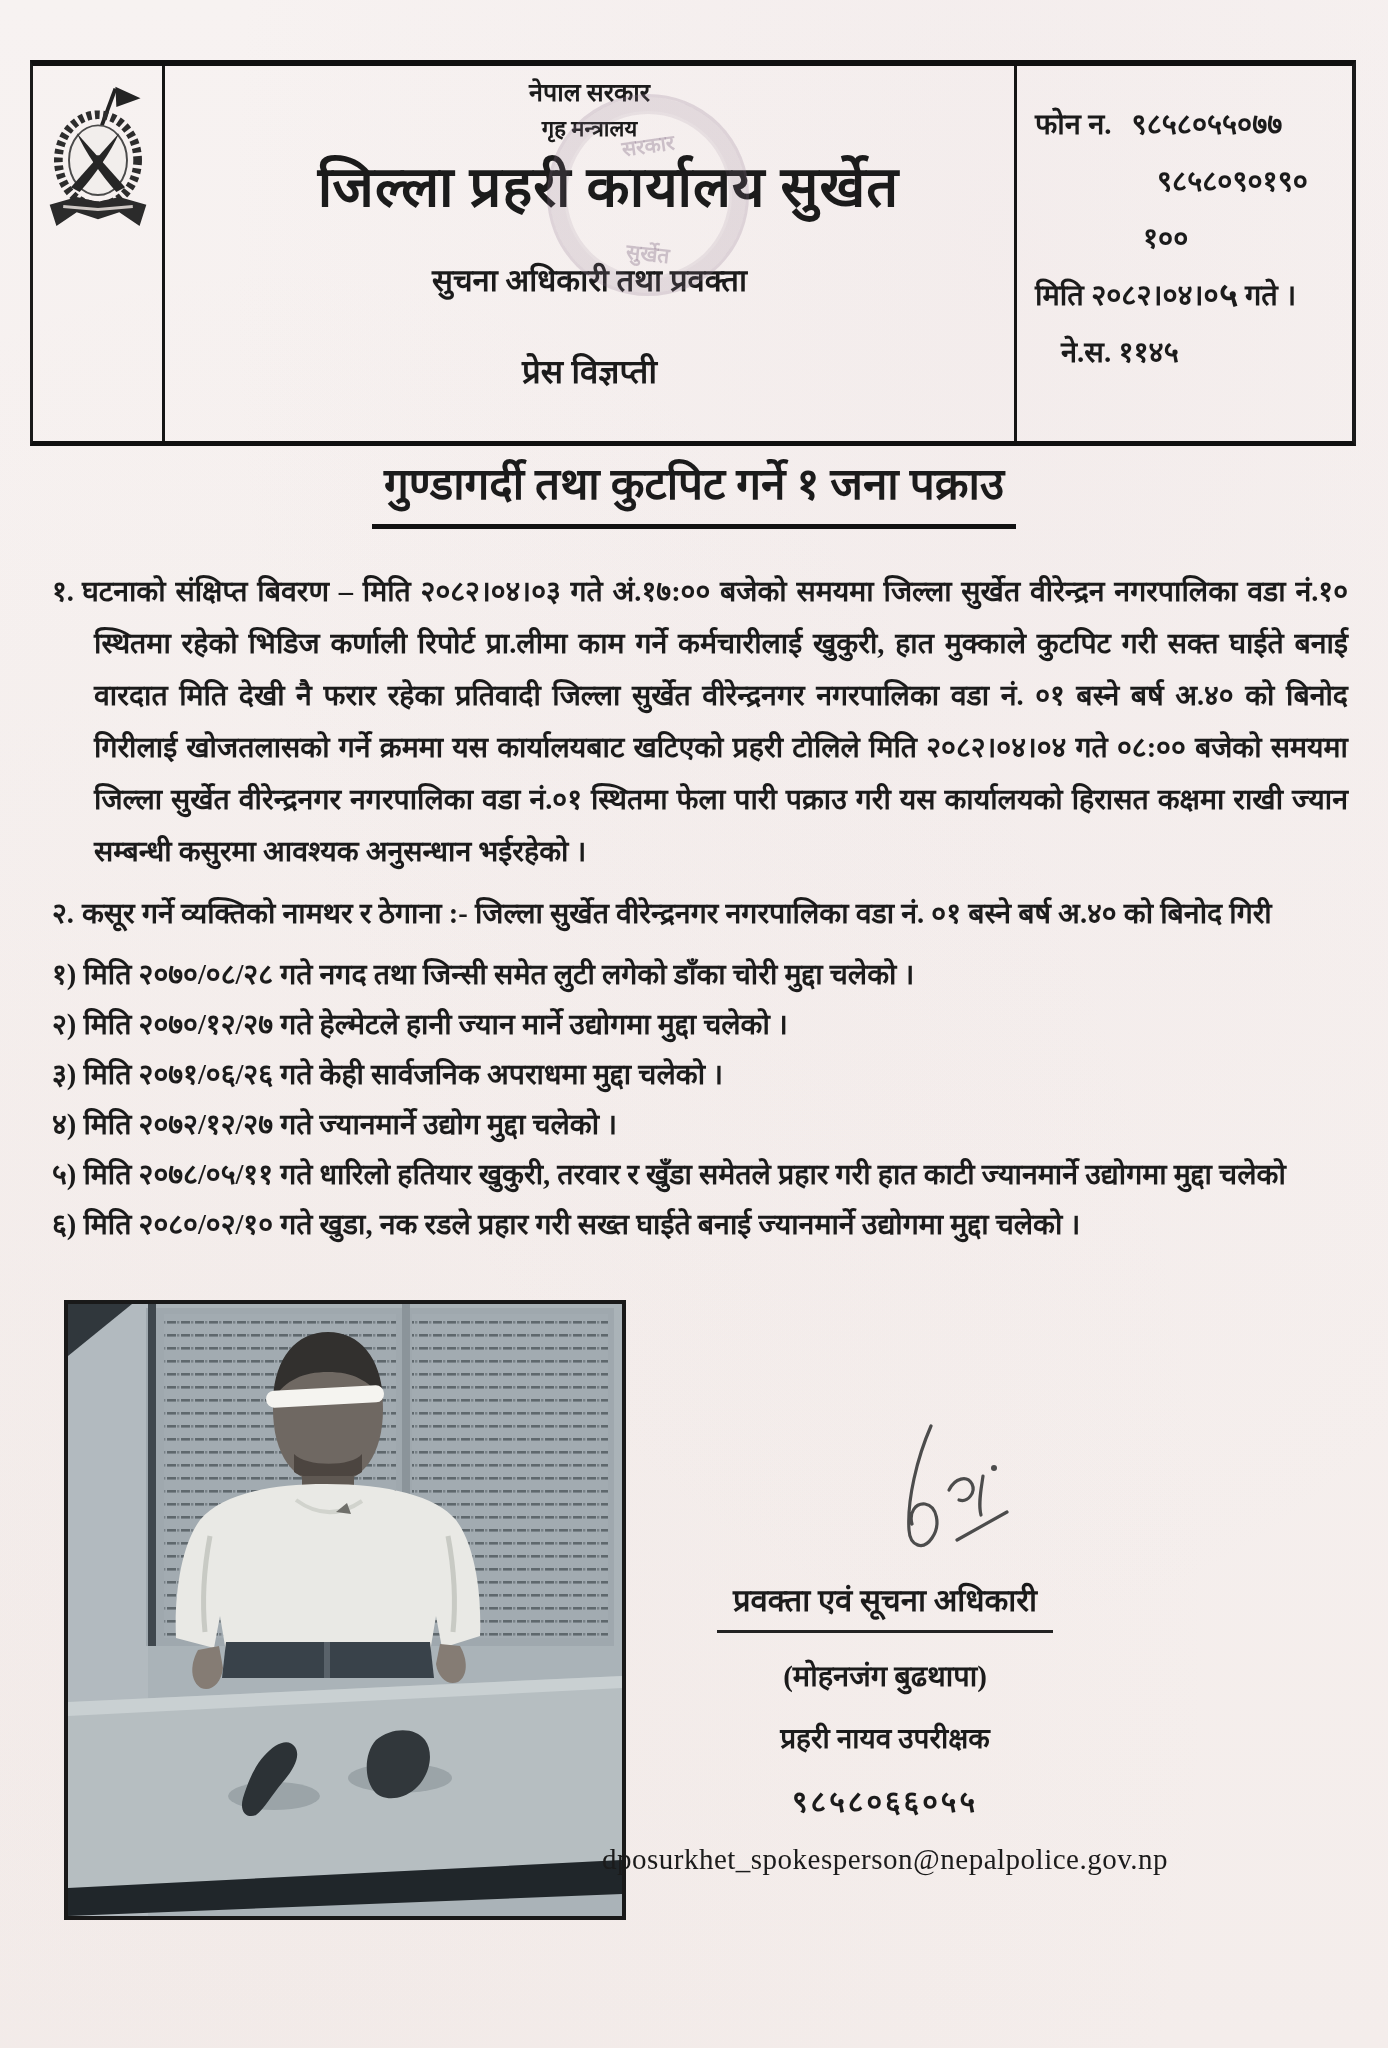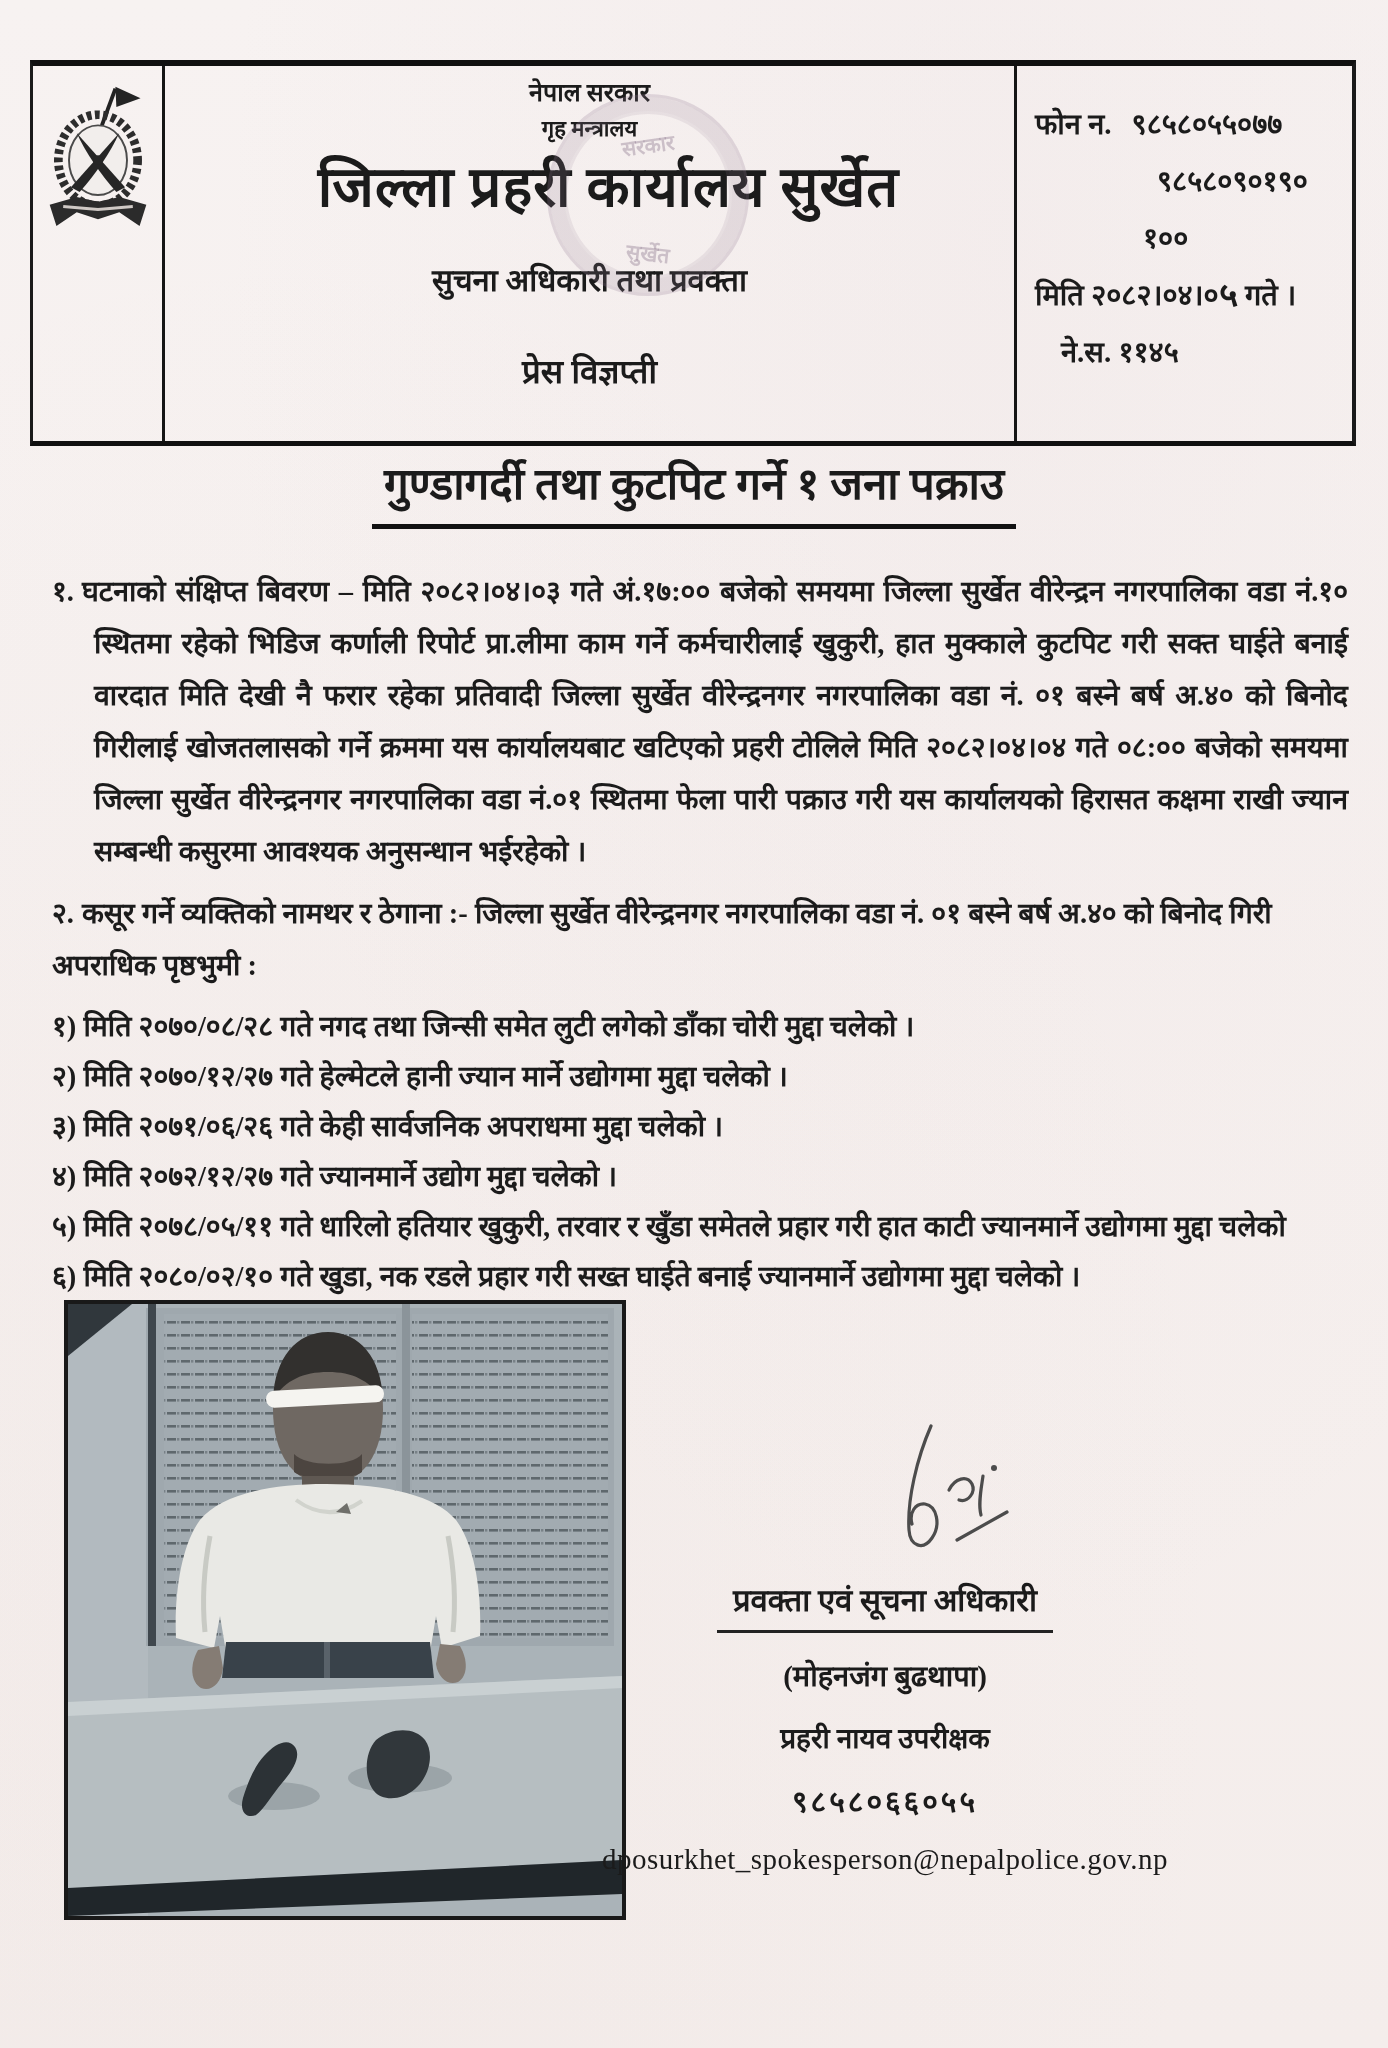--- a/index.html
+++ b/index.html
@@ -164,21 +164,20 @@
     <span class="headline">गुण्डागर्दी तथा कुटपिट गर्ने १ जना पक्राउ</span>
   </div>
 
   <div class="body-text">
     <div class="para">
       <span class="pnum">१.</span><span>घटनाको संक्षिप्त बिवरण – मिति २०८२।०४।०३ गते अं.१७:०० बजेको समयमा जिल्ला सुर्खेत वीरेन्द्रन नगरपालिका वडा नं.१० स्थितमा रहेको भिडिज कर्णाली रिपोर्ट प्रा.लीमा काम गर्ने कर्मचारीलाई खुकुरी, हात मुक्काले कुटपिट गरी सक्त घाईते बनाई वारदात मिति देखी नै फरार रहेका प्रतिवादी जिल्ला सुर्खेत वीरेन्द्रनगर नगरपालिका वडा नं. ०१ बस्ने बर्ष अ.४०  को बिनोद गिरीलाई खोजतलासको गर्ने क्रममा यस कार्यालयबाट खटिएको प्रहरी टोलिले मिति २०८२।०४।०४ गते ०८:०० बजेको समयमा जिल्ला सुर्खेत वीरेन्द्रनगर नगरपालिका वडा नं.०१ स्थितमा फेला पारी पक्राउ गरी यस कार्यालयको हिरासत कक्षमा राखी ज्यान सम्बन्धी कसुरमा  आवश्यक अनुसन्धान भईरहेको ।</span>
     </div>
     <div class="para p2">
       <span class="pnum">२.</span><span>कसूर गर्ने व्यक्तिको नामथर र ठेगाना :- जिल्ला सुर्खेत वीरेन्द्रनगर नगरपालिका वडा नं. ०१ बस्ने बर्ष अ.४०  को बिनोद गिरी</span>
     </div>
-    <div class="sub-head">अपराधिक पृष्ठभुमी  :</div>
     <div class="hist-list">
       <div class="hist">१) मिति २०७०/०८/२८ गते  नगद तथा जिन्सी समेत लुटी लगेको डाँका चोरी मुद्दा चलेको ।</div>
       <div class="hist">२) मिति २०७०/१२/२७ गते  हेल्मेटले हानी ज्यान मार्ने उद्योगमा  मुद्दा चलेको ।</div>
       <div class="hist">३) मिति २०७१/०६/२६ गते केही सार्वजनिक अपराधमा मुद्दा चलेको ।</div>
       <div class="hist">४) मिति २०७२/१२/२७ गते ज्यानमार्ने उद्योग मुद्दा चलेको ।</div>
       <div class="hist">५) मिति २०७८/०५/११ गते धारिलो हतियार खुकुरी, तरवार र खुँडा समेतले प्रहार गरी हात काटी ज्यानमार्ने उद्योगमा मुद्दा चलेको</div>
       <div class="hist">६) मिति २०८०/०२/१० गते खुडा, नक रडले प्रहार गरी सख्त घाईते बनाई ज्यानमार्ने उद्योगमा मुद्दा चलेको  ।</div>
     </div>
   </div>
 

